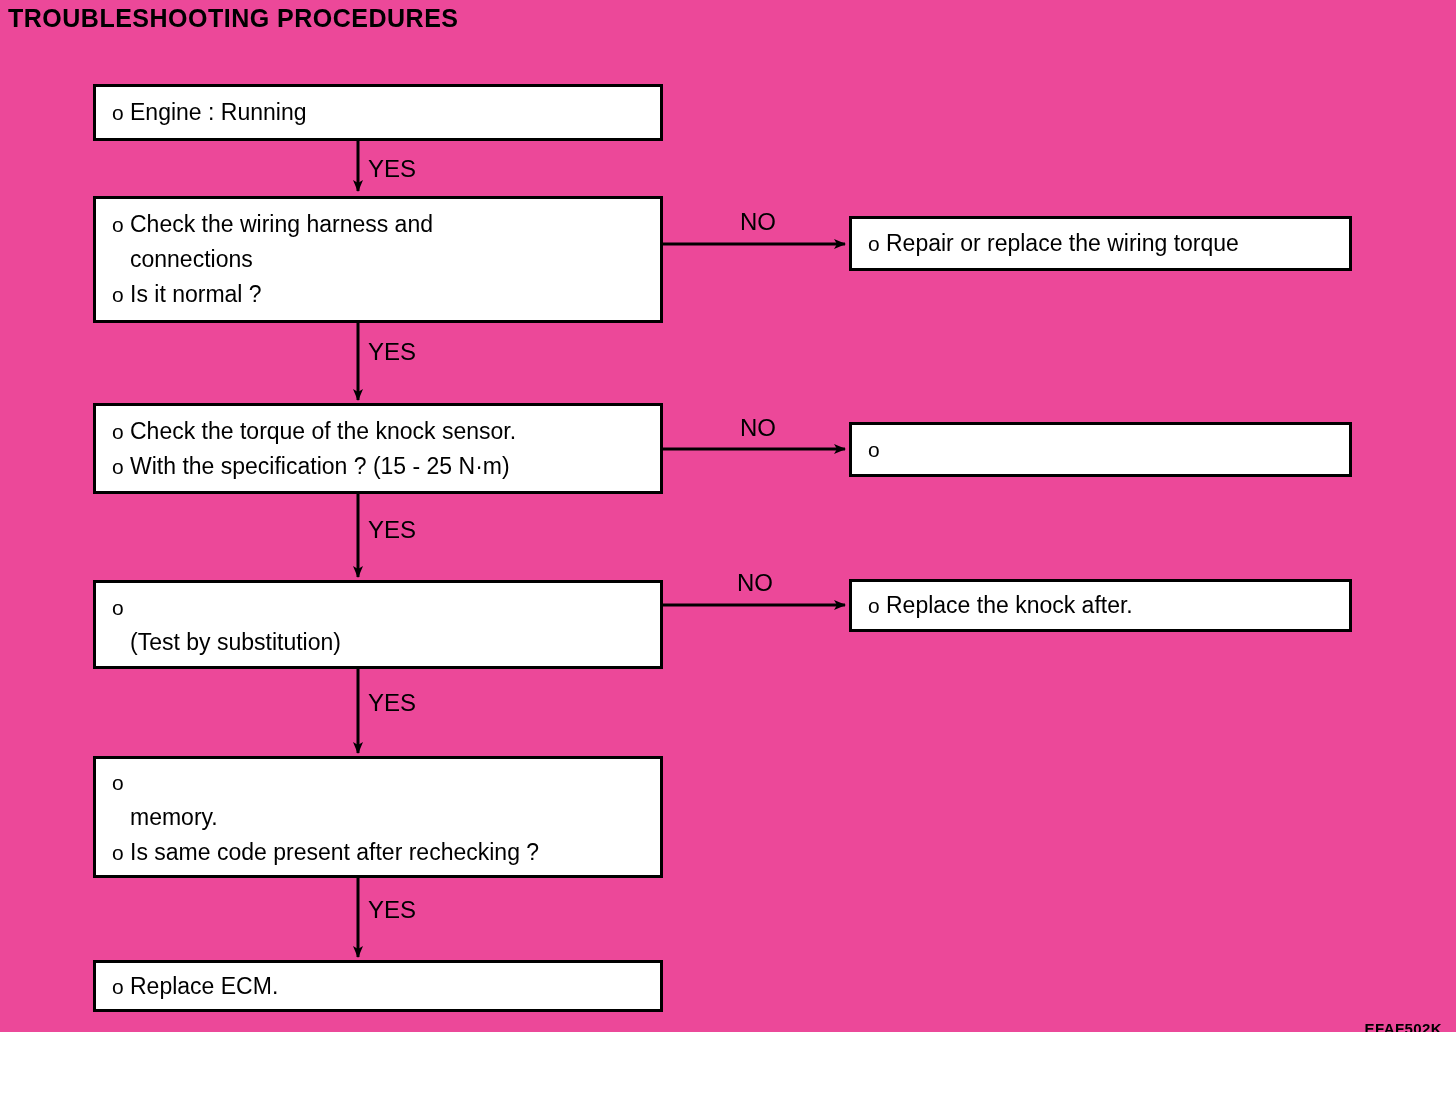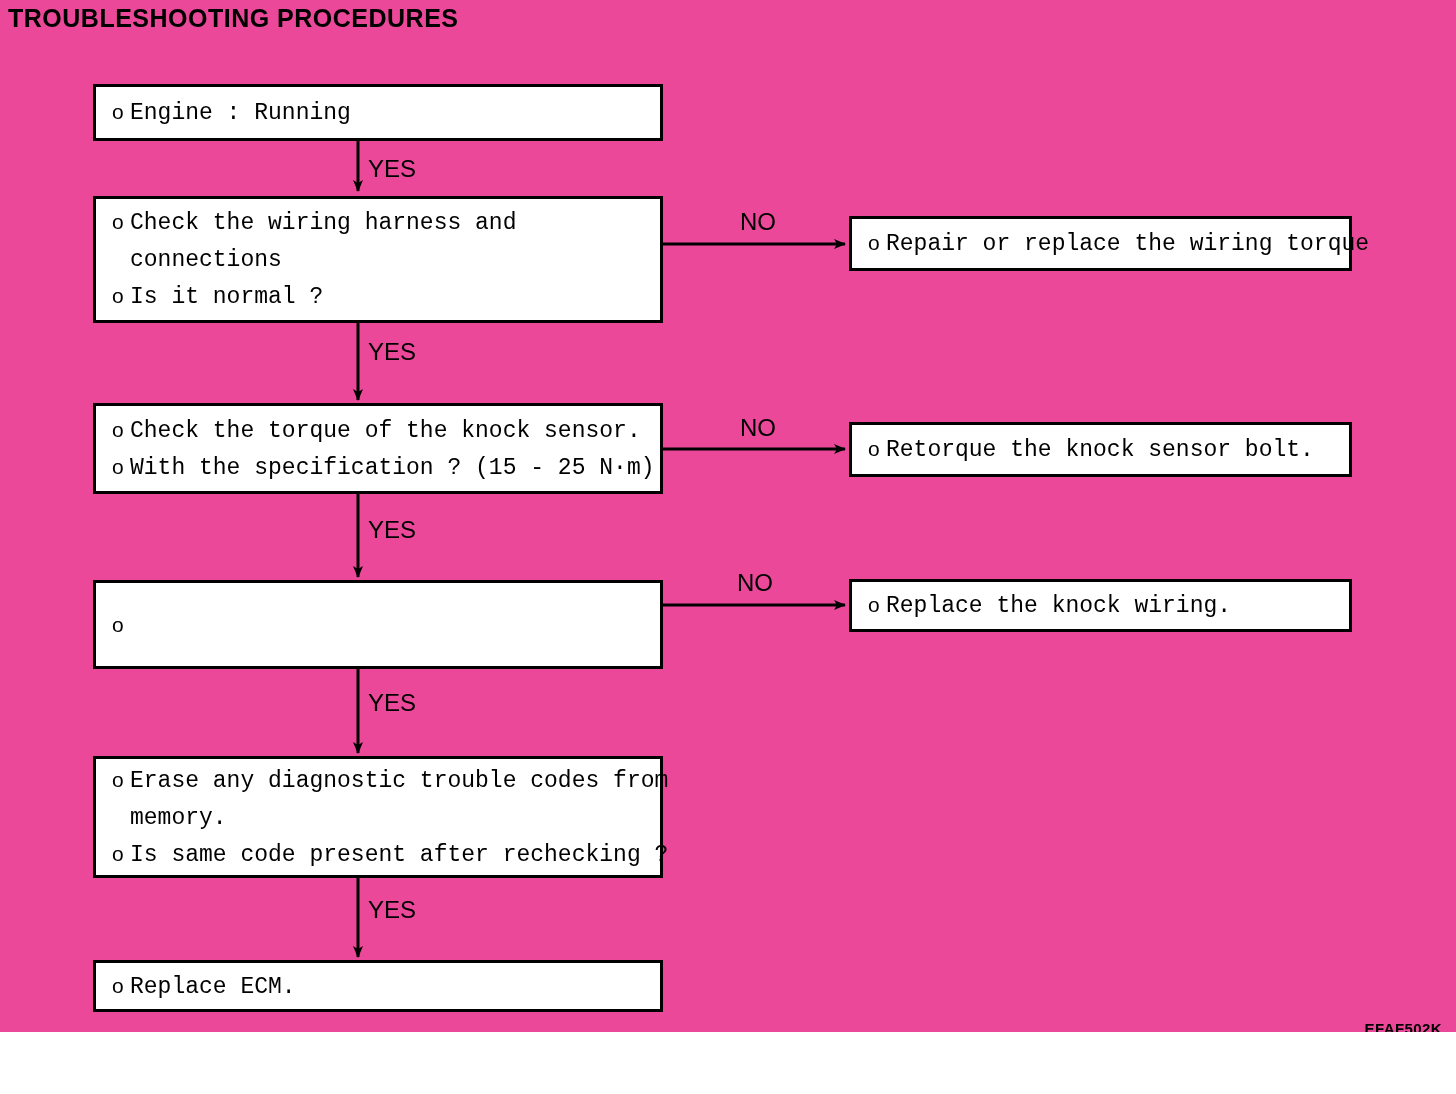--- a/index.html
+++ b/index.html
@@ -55,21 +55,20 @@
     text-align: left;
     padding-left: 16px;
     box-sizing: border-box;
     font-size: 21px;
   }
   .bullet.blank {
     visibility: hidden;
   }
   .box-text {
     display: inline-block;
-    font-family: Liberation Mono, monospace;
   }
 
   
   #connectors {
     position: absolute;
     left: 0;
     top: 0;
     width: 1456px;
     height: 1094px;
     pointer-events: none;
@@ -153,26 +152,29 @@
     <div class="box-line">
       <span class="bullet">o</span>
       <span class="box-text">With the specification ? (15 - 25 N·m)</span>
     </div>
   </div>
 
   <div class="flow-box" style="left:93px; top:580px; width:570px; height:89px;">
     <div class="box-line">
       <span class="bullet">o</span>
     </div>
+    <div class="box-line">
+      <span class="bullet blank">o</span>
+      <span class="box-text">(Test by substitution)</span>
+    </div>
   </div>
 
   <div class="flow-box" style="left:93px; top:756px; width:570px; height:122px;">
     <div class="box-line">
       <span class="bullet">o</span>
-      <span class="box-text">Erase any diagnostic trouble codes from</span>
     </div>
     <div class="box-line">
       <span class="bullet blank">o</span>
       <span class="box-text">memory.</span>
     </div>
     <div class="box-line">
       <span class="bullet">o</span>
       <span class="box-text">Is same code present after rechecking ?</span>
     </div>
   </div>
@@ -187,28 +189,27 @@
   <div class="flow-box" style="left:849px; top:216px; width:503px; height:55px;">
     <div class="box-line">
       <span class="bullet">o</span>
       <span class="box-text">Repair or replace the wiring torque</span>
     </div>
   </div>
 
   <div class="flow-box" style="left:849px; top:422px; width:503px; height:55px;">
     <div class="box-line">
       <span class="bullet">o</span>
-      <span class="box-text">Retorque the knock sensor bolt.</span>
     </div>
   </div>
 
   <div class="flow-box" style="left:849px; top:579px; width:503px; height:53px;">
     <div class="box-line">
       <span class="bullet">o</span>
-      <span class="box-text">Replace the knock wiring.</span>
+      <span class="box-text">Replace the knock after.</span>
     </div>
   </div>
 
   <div class="edge-label" style="left:368px; top:157px;">YES</div>
   <div class="edge-label" style="left:368px; top:340px;">YES</div>
   <div class="edge-label" style="left:368px; top:518px;">YES</div>
   <div class="edge-label" style="left:368px; top:691px;">YES</div>
   <div class="edge-label" style="left:368px; top:898px;">YES</div>
 
   <div class="edge-label" style="left:740px; top:210px;">NO</div>

